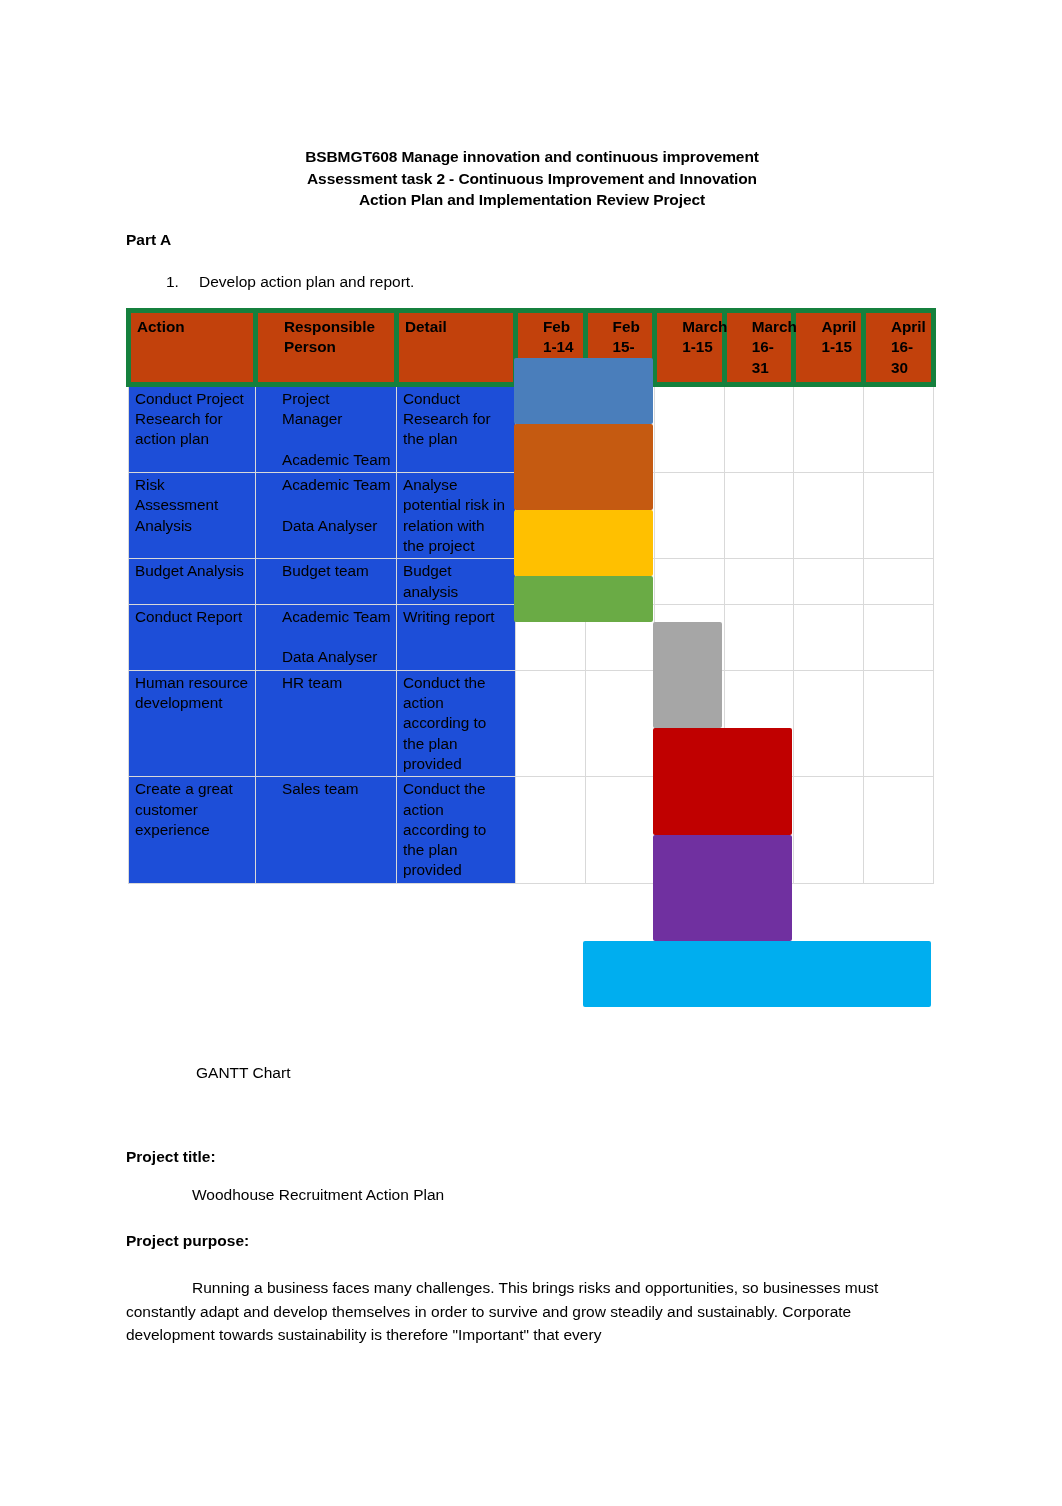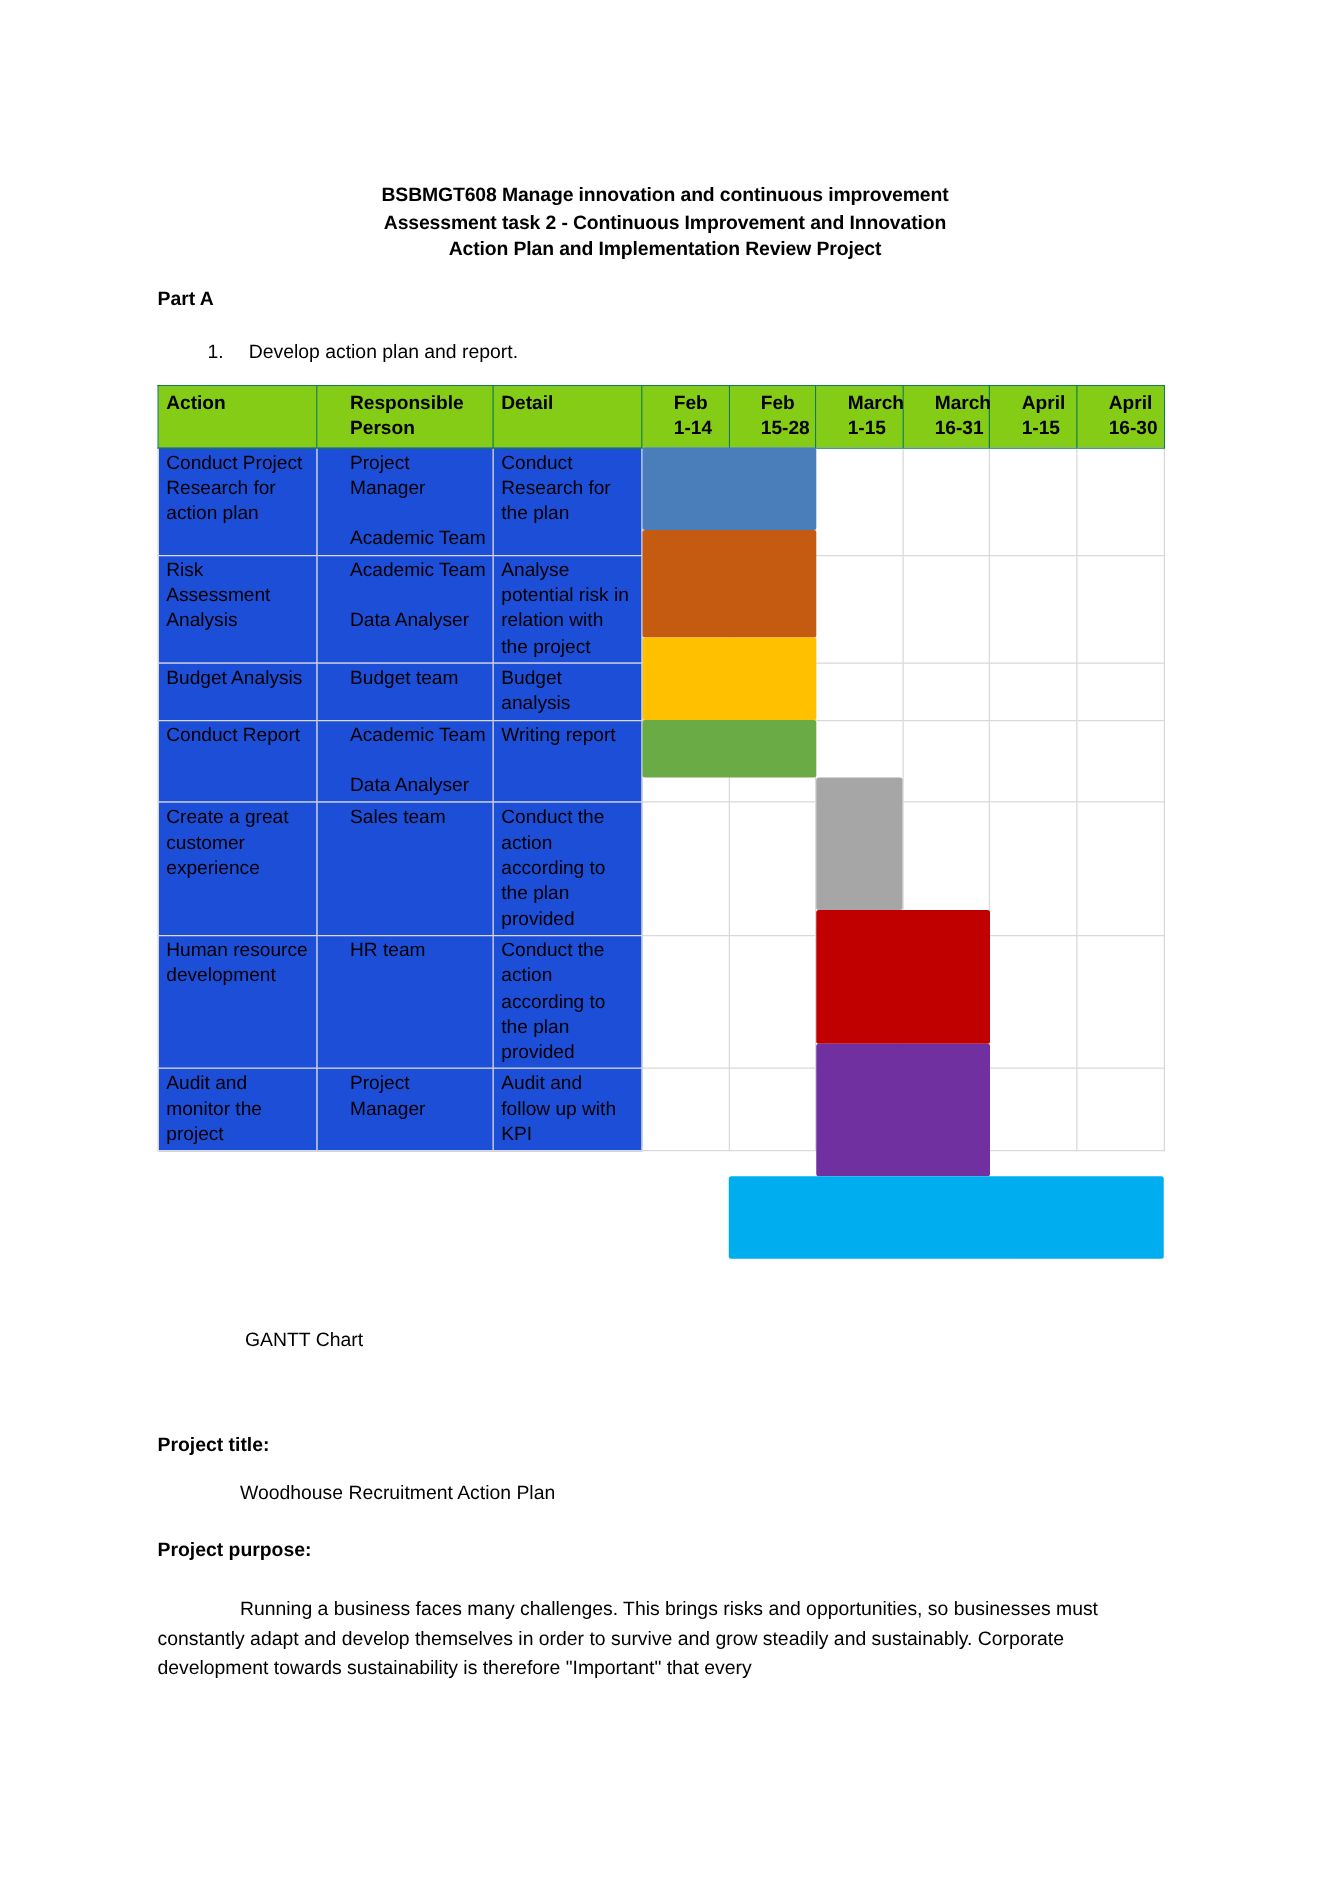--- a/index.html
+++ b/index.html
@@ -70,24 +70,24 @@
     font-size: 15.3px;
   }
   table.gantt th,
   table.gantt td {
     border: 1px solid #d9d9d9;
     vertical-align: top;
     padding: 2px 5px 2px 6px;
     line-height: 20.3px;
   }
   table.gantt thead th {
-    background: #84cc16;
+    background: #c2410c;
     font-weight: bold;
     text-align: left;
-    border: 1px solid #15803d;
+    border: 5px solid #15803d;
     padding-top: 4px;
     padding-bottom: 4px;
   }
   table.gantt thead th.narrow { padding-left: 5px; padding-right: 2px; }
 
   col.c-action { width: 127px; }
   col.c-resp   { width: 141px; }
   col.c-detail { width: 119px; }
   col.c-per    { width: 69.6px; }
 
@@ -265,51 +265,38 @@
             </td>
             <td class="cell-detail">Writing report</td>
             <td class="period"></td>
             <td class="period"></td>
             <td class="period"></td>
             <td class="period"></td>
             <td class="period"></td>
             <td class="period"></td>
           </tr>
           <tr>
+            <td class="cell-action">Human resource development</td>
+            <td class="cell-resp">
+              <span class="blk">HR team</span>
+            </td>
+            <td class="cell-detail">Conduct the action according to the plan provided</td>
+            <td class="period"></td>
+            <td class="period"></td>
+            <td class="period"></td>
+            <td class="period"></td>
+            <td class="period"></td>
+            <td class="period"></td>
+          </tr>
+          <tr>
             <td class="cell-action">Create a great customer experience</td>
             <td class="cell-resp">
               <span class="blk">Sales team</span>
             </td>
             <td class="cell-detail">Conduct the action according to the plan provided</td>
-            <td class="period"></td>
-            <td class="period"></td>
-            <td class="period"></td>
-            <td class="period"></td>
-            <td class="period"></td>
-            <td class="period"></td>
-          </tr>
-          <tr>
-            <td class="cell-action">Human resource development</td>
-            <td class="cell-resp">
-              <span class="blk">HR team</span>
-            </td>
-            <td class="cell-detail">Conduct the action according to the plan provided</td>
-            <td class="period"></td>
-            <td class="period"></td>
-            <td class="period"></td>
-            <td class="period"></td>
-            <td class="period"></td>
-            <td class="period"></td>
-          </tr>
-          <tr>
-            <td class="cell-action">Audit and monitor the project</td>
-            <td class="cell-resp">
-              <span class="blk">Project Manager</span>
-            </td>
-            <td class="cell-detail">Audit and follow up with KPI</td>
             <td class="period"></td>
             <td class="period"></td>
             <td class="period"></td>
             <td class="period"></td>
             <td class="period"></td>
             <td class="period"></td>
           </tr>
         </tbody>
     </table>
     <div class="bars" id="bar-layer">

